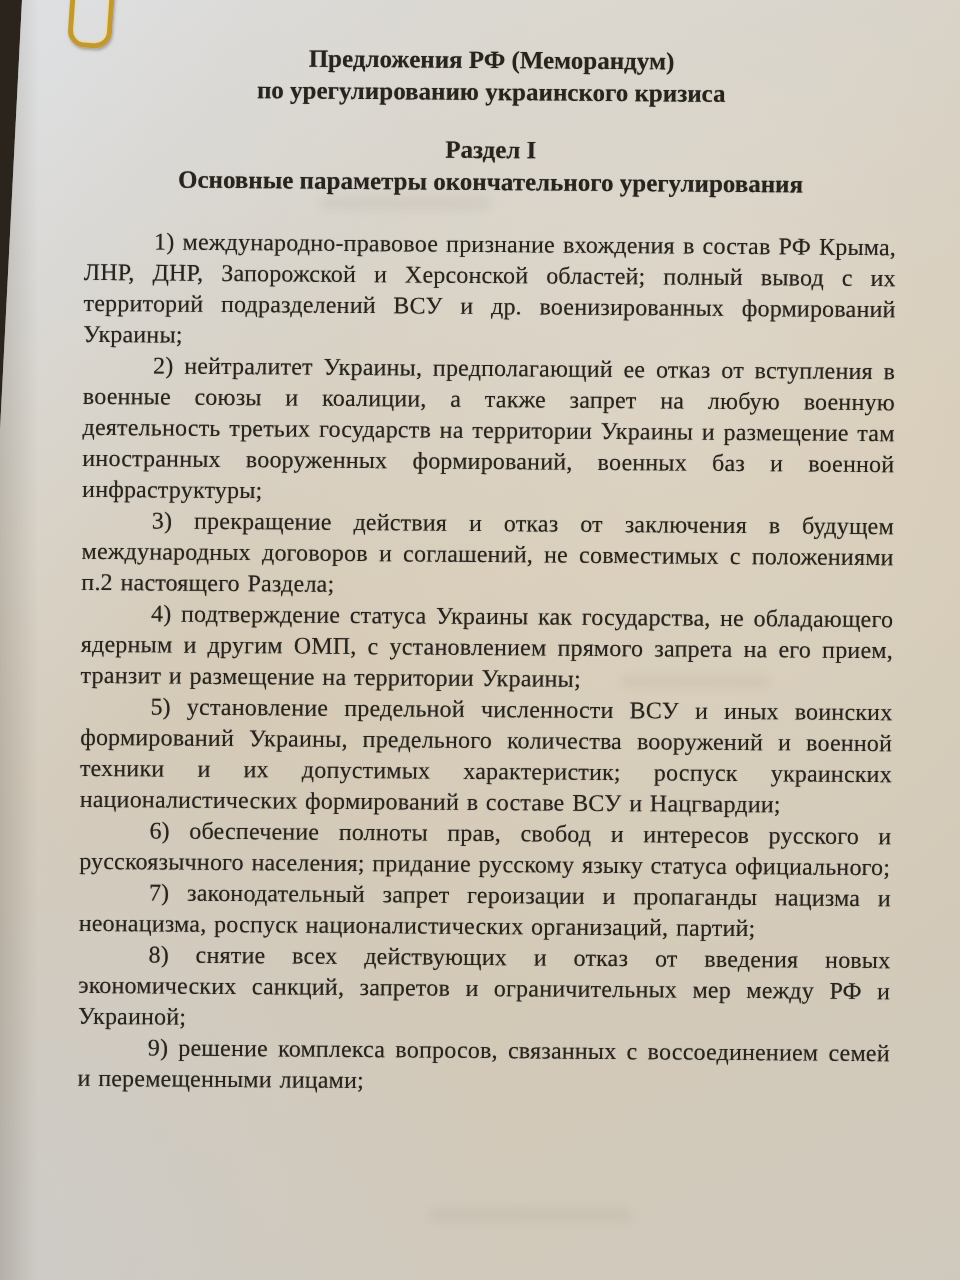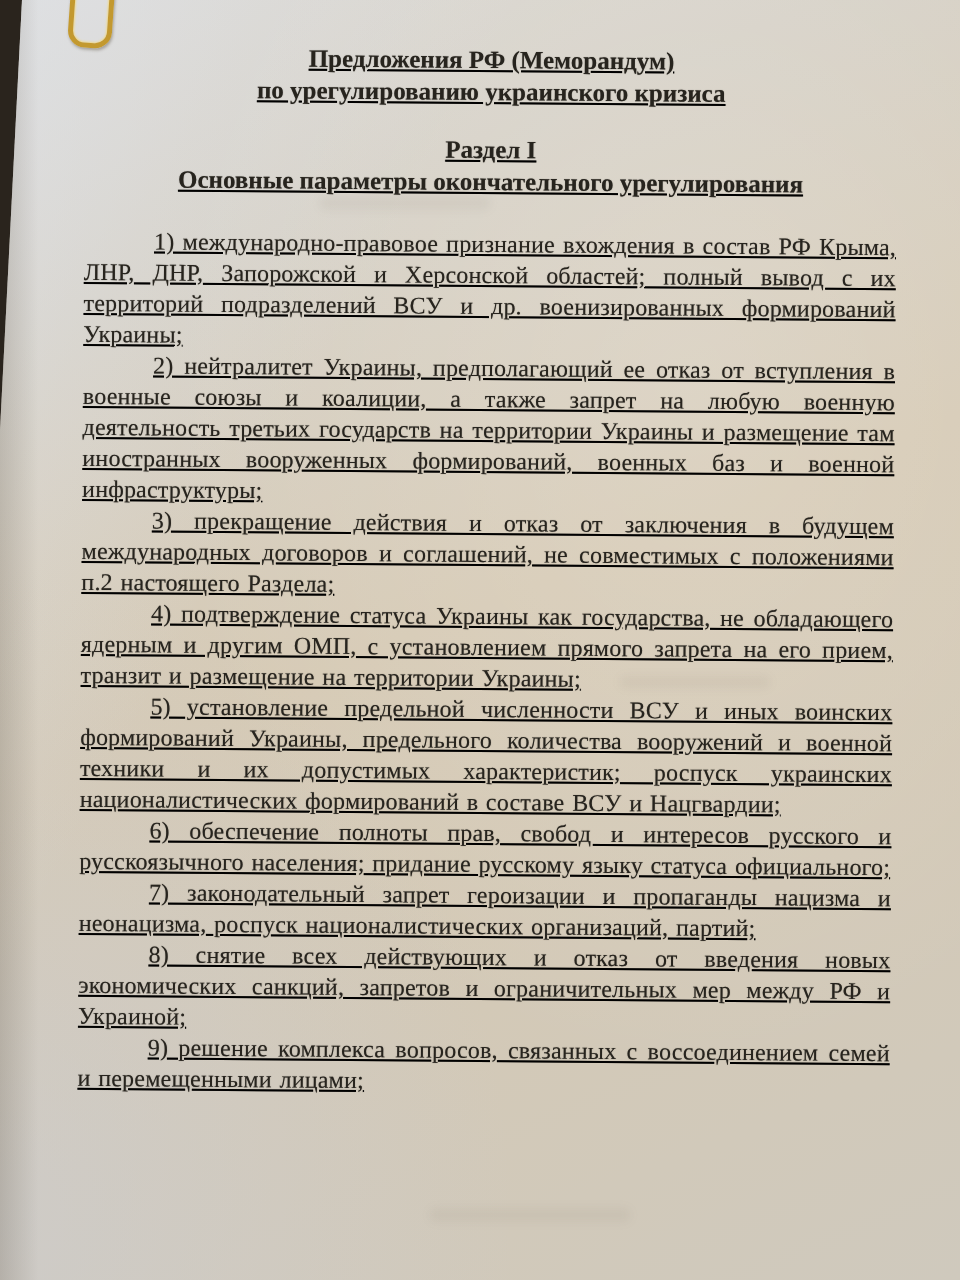--- a/index.html
+++ b/index.html
@@ -20,21 +20,20 @@
   
   .page {
     position: absolute;
     inset: 0;
     clip-path: polygon(22px 0, 100% 0, 100% 100%, 0 100%, 0 430px);
     background:
       radial-gradient(ellipse at 0% 96%, rgba(202,205,212,0.55), rgba(202,205,212,0) 38%),
       linear-gradient(118deg, rgba(223,227,234,0.65) 0%, rgba(223,227,234,0.25) 16%, rgba(223,227,234,0) 32%),
       radial-gradient(ellipse at 72% 30%, rgba(255,255,255,0.16), rgba(255,255,255,0) 55%),
       linear-gradient(158deg, #dcdad6 0%, #d7d2c8 20%, #d6cab5 48%, #d3c9b7 72%, #cfc9bd 100%);
-    text-decoration: underline;
   }
 
   
   .page::before {
     content: "";
     position: absolute;
     inset: 0;
     background: linear-gradient(to right, rgba(90,80,64,0.22), rgba(90,80,64,0) 4%);
     pointer-events: none;
   }

